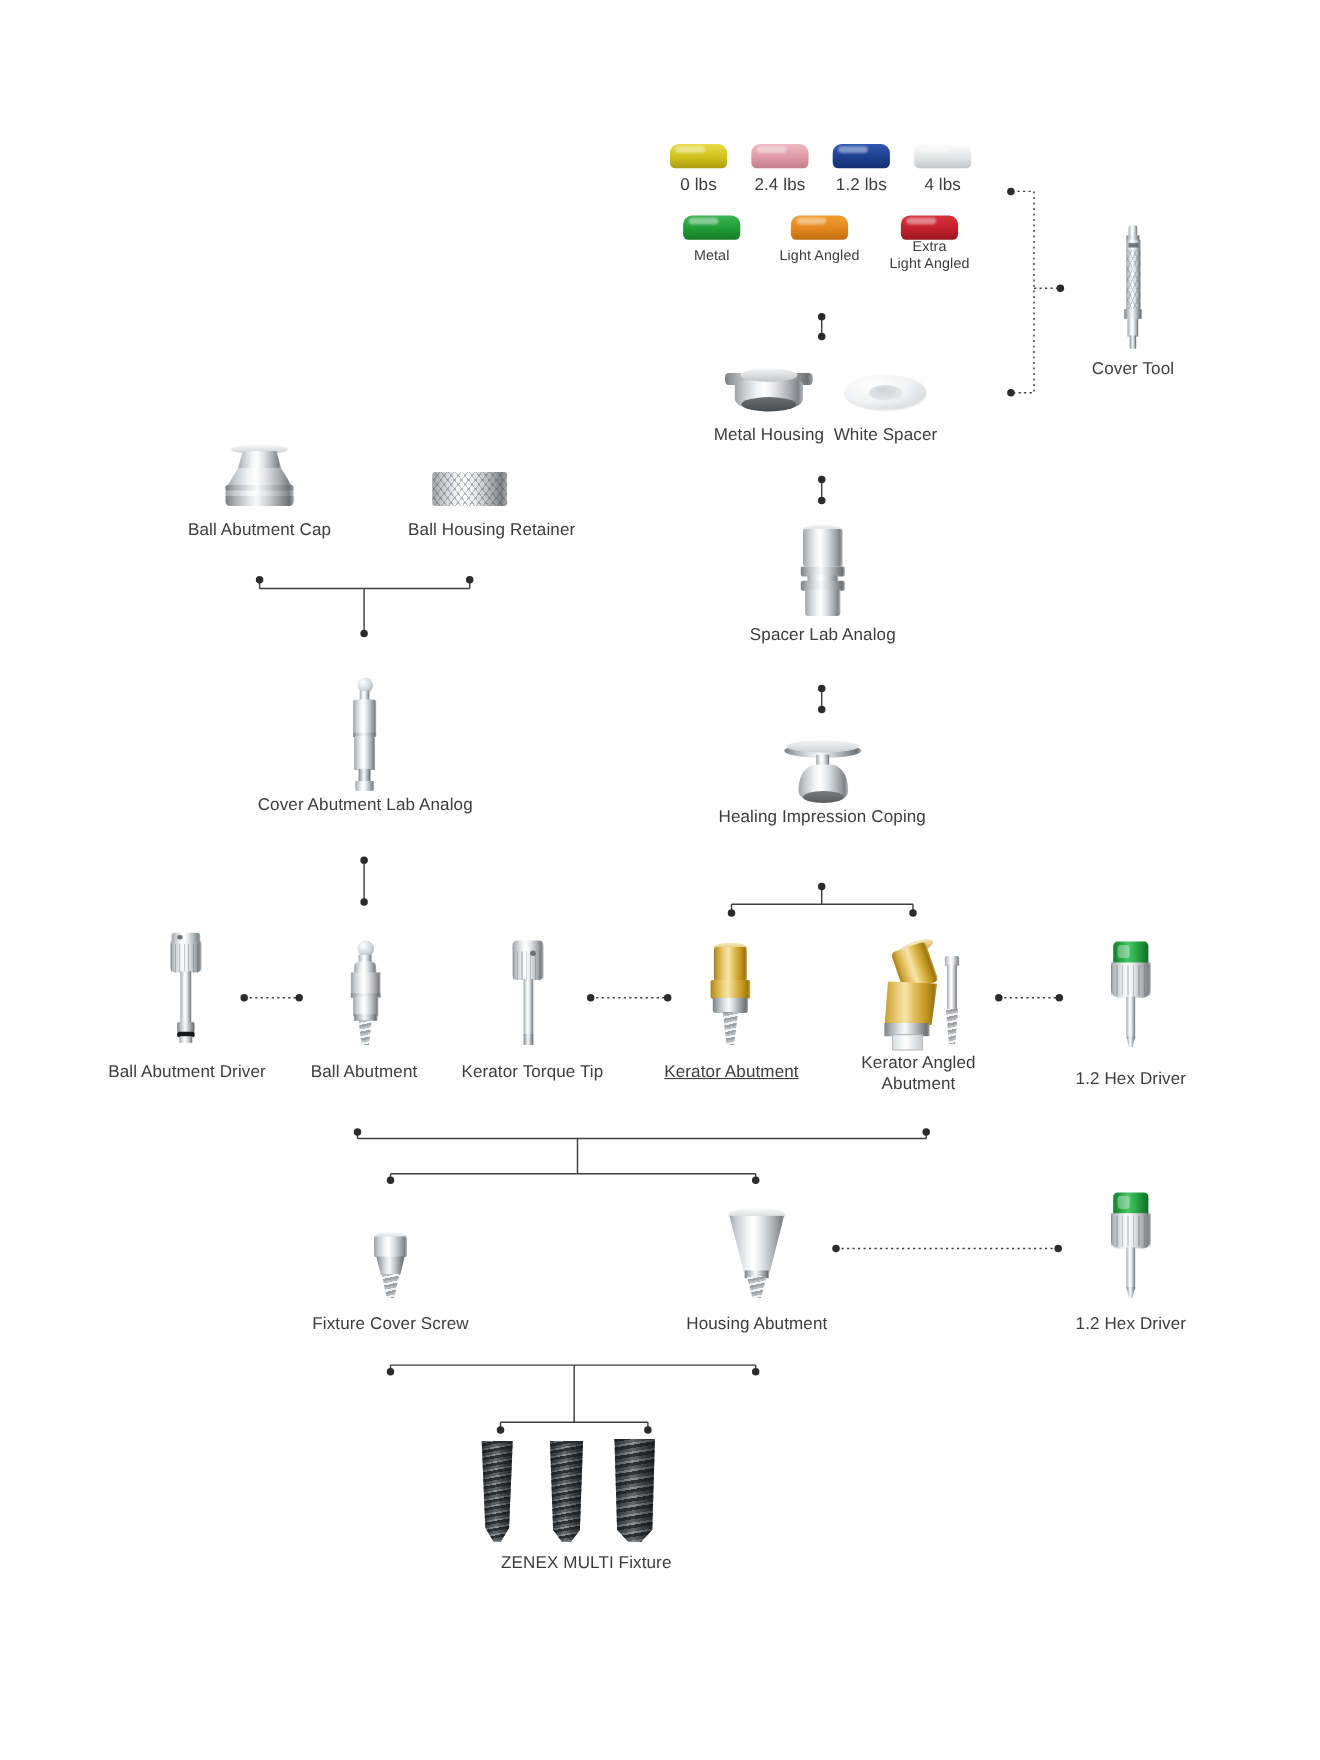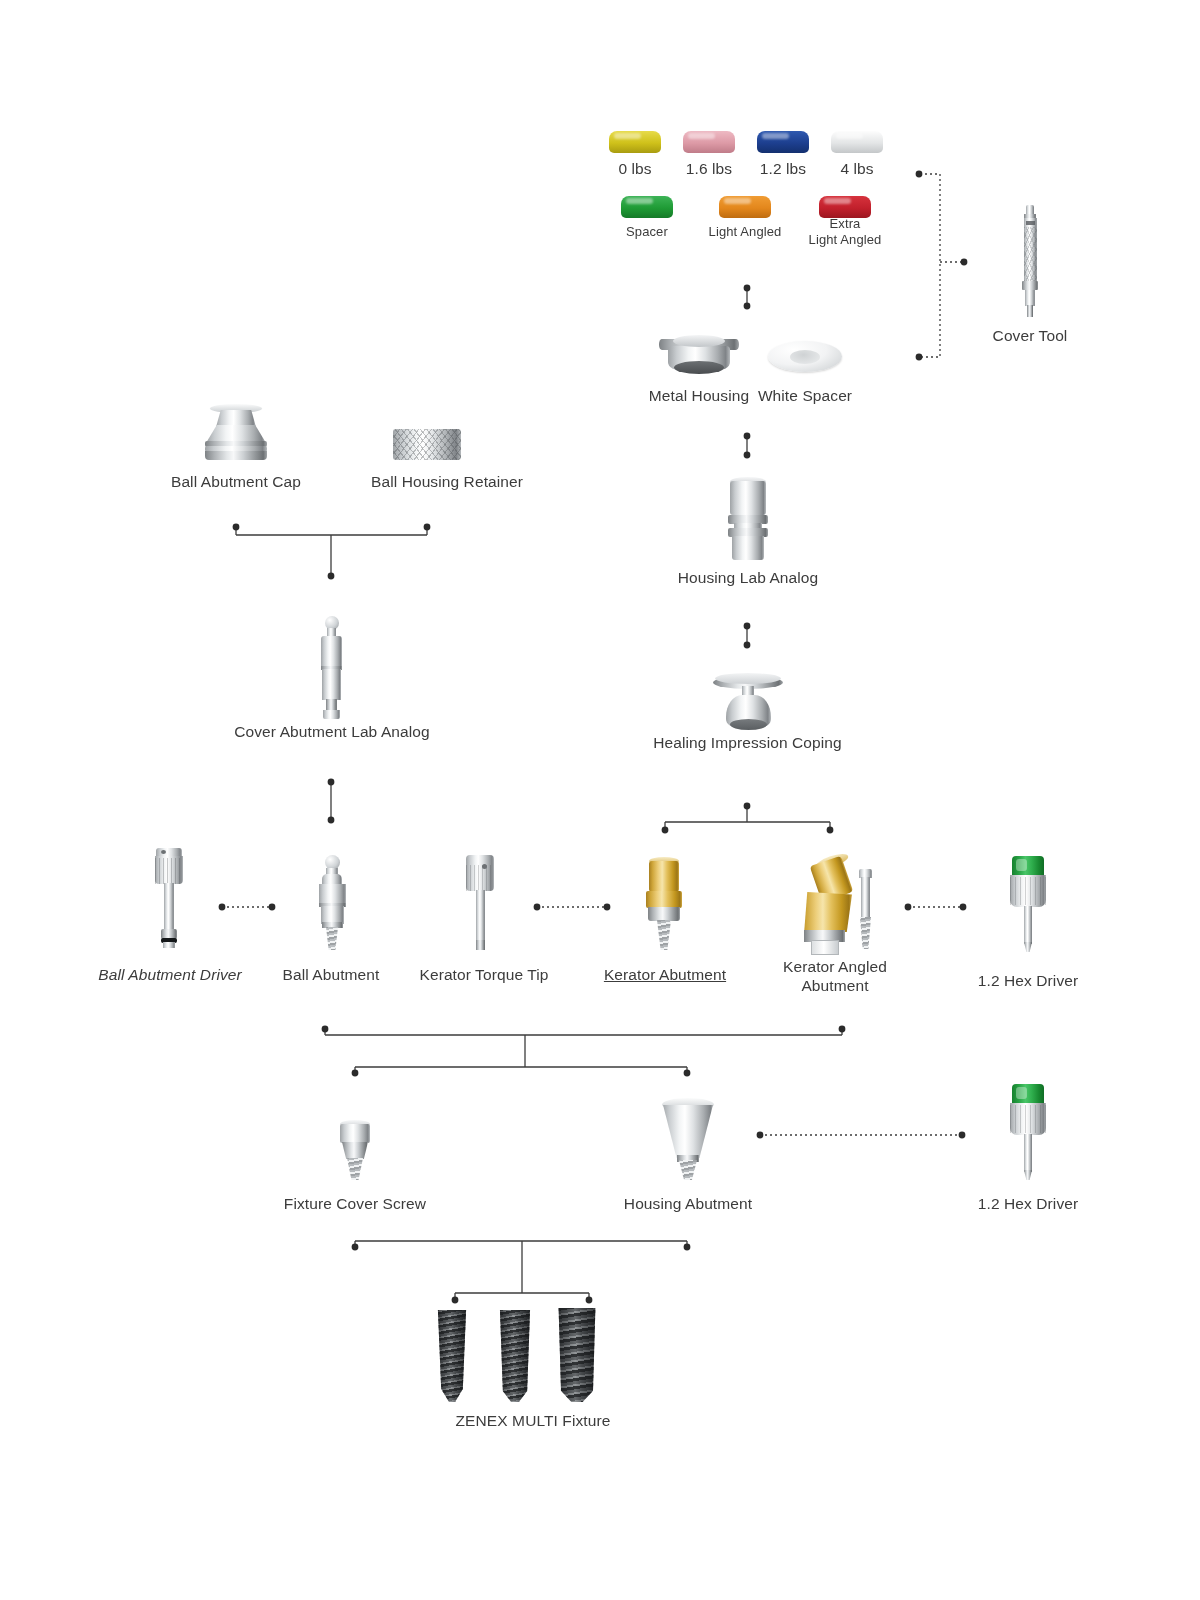--- a/index.html
+++ b/index.html
@@ -117,36 +117,36 @@
   </svg>
 
   <div class="node" style="left:609px;top:131px;width:52px;height:22px;">
     <div class="puck" style="left:0;top:0;width:52px;height:22px;background:linear-gradient(180deg,#e7db4a,#cfc11a 55%,#a99c10);"></div>
   </div>
   <div class="lbl" style="left:600px;top:159px;width:70px;">0 lbs</div>
 
   <div class="node" style="left:683px;top:131px;width:52px;height:22px;">
     <div class="puck" style="left:0;top:0;width:52px;height:22px;background:linear-gradient(180deg,#eeb9c3,#dd9aa6 55%,#c07c89);"></div>
   </div>
-  <div class="lbl" style="left:674px;top:159px;width:70px;">1.6 lbs</div>
+  <div class="lbl" style="left:674px;top:159px;width:70px;">2.4 lbs</div>
 
   <div class="node" style="left:757px;top:131px;width:52px;height:22px;">
     <div class="puck" style="left:0;top:0;width:52px;height:22px;background:linear-gradient(180deg,#2f59b0,#1d3f8f 55%,#13306f);"></div>
   </div>
   <div class="lbl" style="left:748px;top:159px;width:70px;">1.2 lbs</div>
 
   <div class="node" style="left:831px;top:131px;width:52px;height:22px;">
     <div class="puck" style="left:0;top:0;width:52px;height:22px;background:linear-gradient(180deg,#fdfdfd,#e3e5e6 55%,#c4c7c9);"></div>
   </div>
   <div class="lbl" style="left:822px;top:159px;width:70px;">4 lbs</div>
 
   <div class="node" style="left:621px;top:196px;width:52px;height:22px;">
     <div class="puck" style="left:0;top:0;width:52px;height:22px;background:linear-gradient(180deg,#3cb356,#1f9b35 55%,#157a28);"></div>
   </div>
-  <div class="lbl sm" style="left:612px;top:224px;width:70px;">Spacer</div>
+  <div class="lbl sm" style="left:612px;top:224px;width:70px;">Metal</div>
 
   <div class="node" style="left:719px;top:196px;width:52px;height:22px;">
     <div class="puck" style="left:0;top:0;width:52px;height:22px;background:linear-gradient(180deg,#f09c33,#e3871c 55%,#bf6c10);"></div>
   </div>
   <div class="lbl sm" style="left:695px;top:224px;width:100px;">Light Angled</div>
 
   <div class="node" style="left:819px;top:196px;width:52px;height:22px;">
     <div class="puck" style="left:0;top:0;width:52px;height:22px;background:linear-gradient(180deg,#d6323d,#c2202c 55%,#9c1620);"></div>
   </div>
   <div class="lbl sm" style="left:795px;top:216px;width:100px;">Extra
@@ -186,21 +186,21 @@
   <div class="lbl" style="left:740px;top:386px;width:130px;">White Spacer</div>
 
   <div class="node" style="left:726px;top:477px;width:44px;height:85px;">
     <div class="art" style="left:4px;top:0;width:36px;height:9px;border-radius:50%;background:linear-gradient(180deg,#f6f7f8,#c7cacd);"></div>
     <div class="art metal" style="left:4px;top:4px;width:36px;height:34px;border-radius:3px;"></div>
     <div class="art metal-d" style="left:2px;top:38px;width:40px;height:9px;border-radius:2px;"></div>
     <div class="art metal" style="left:8px;top:46px;width:28px;height:6px;"></div>
     <div class="art metal-d" style="left:2px;top:51px;width:40px;height:9px;border-radius:2px;"></div>
     <div class="art metal" style="left:6px;top:59px;width:32px;height:24px;border-radius:0 0 3px 3px;"></div>
   </div>
-  <div class="lbl" style="left:662px;top:568px;width:172px;">Housing Lab Analog</div>
+  <div class="lbl" style="left:662px;top:568px;width:172px;">Spacer Lab Analog</div>
 
   <div class="node" style="left:713px;top:671px;width:70px;height:62px;">
     <div class="art metal-d" style="left:0;top:5px;width:70px;height:13px;border-radius:50%/50%;"></div>
     <div class="art" style="left:2px;top:2px;width:66px;height:11px;border-radius:50%;background:linear-gradient(180deg,#f3f4f5,#cdd1d4);"></div>
     <div class="art metal" style="left:29px;top:15px;width:12px;height:12px;"></div>
     <div class="art metal" style="left:13px;top:24px;width:45px;height:33px;border-radius:16px 16px 12px 12px/22px 22px 9px 9px;"></div>
     <div class="art" style="left:17px;top:48px;width:37px;height:11px;border-radius:50%;background:linear-gradient(180deg,#777b7e,#5a5e61);"></div>
   </div>
   <div class="lbl" style="left:640px;top:733px;width:215px;">Healing Impression Coping</div>
 
@@ -238,21 +238,21 @@
     <div class="art metal" style="left:4px;top:0;width:26px;height:9px;border-radius:3px 3px 0 0;"></div>
     <div class="art metal" style="left:3px;top:8px;width:28px;height:28px;border-radius:0 0 4px 4px;"></div>
     <div class="art" style="left:3px;top:10px;width:28px;height:26px;opacity:.55;
          background:repeating-linear-gradient(90deg,rgba(70,74,78,.55) 0 1px,rgba(255,255,255,0) 1px 4px);"></div>
     <div class="art" style="left:9px;top:2px;width:5px;height:4px;border-radius:50%;background:#6d7174;"></div>
     <div class="art metal" style="left:12px;top:35px;width:10px;height:48px;"></div>
     <div class="art metal-d" style="left:9px;top:81px;width:16px;height:10px;border-radius:2px;"></div>
     <div class="art" style="left:9px;top:90px;width:16px;height:5px;border-radius:2px;background:#15181a;"></div>
     <div class="art metal" style="left:11px;top:94px;width:12px;height:6px;"></div>
   </div>
-  <div class="lbl" style="left:70px;top:965px;width:200px;font-style:italic;">Ball Abutment Driver</div>
+  <div class="lbl" style="left:70px;top:965px;width:200px;">Ball Abutment Driver</div>
 
   <div class="node" style="left:313px;top:855px;width:36px;height:95px;">
     <div class="art" style="left:12px;top:0;width:15px;height:15px;border-radius:50%;
          background:radial-gradient(circle at 34% 30%,#ffffff,#cfd3d6 55%,#8d9194);"></div>
     <div class="art metal" style="left:13px;top:13px;width:12px;height:8px;"></div>
     <div class="art metal" style="left:9px;top:19px;width:20px;height:12px;border-radius:5px 5px 0 0;"></div>
     <div class="art metal" style="left:6px;top:29px;width:27px;height:22px;"></div>
     <div class="art metal-d" style="left:6px;top:48px;width:27px;height:4px;"></div>
     <div class="art metal" style="left:8px;top:51px;width:23px;height:18px;"></div>
     <div class="art metal-d" style="left:9px;top:67px;width:21px;height:6px;"></div>

